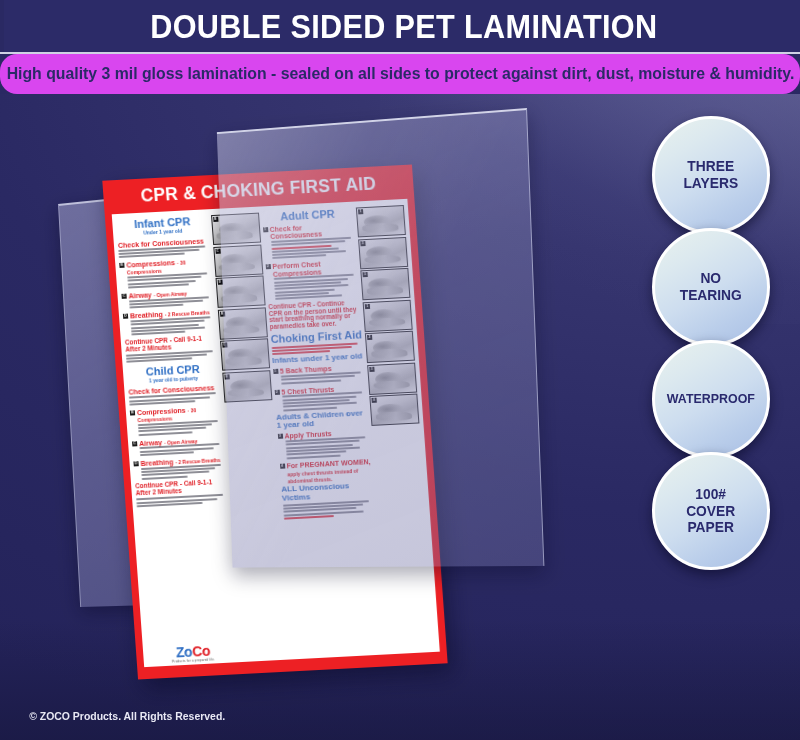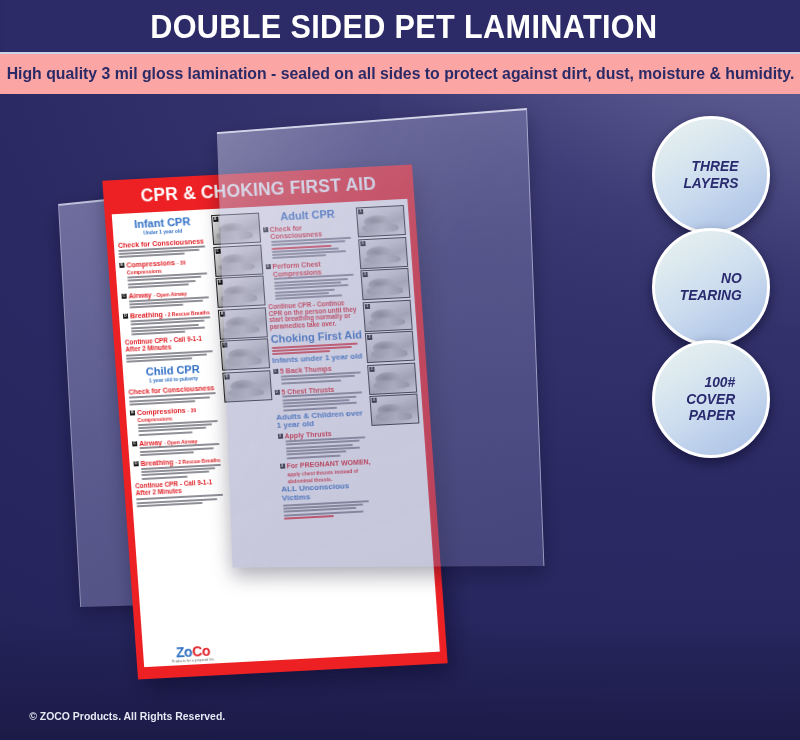--- a/index.html
+++ b/index.html
@@ -23,23 +23,24 @@
     transform:scaleX(.90);
     white-space:nowrap;
     font-family:"Liberation Sans", sans-serif;
   }
   .header-rule{
     position:absolute;left:0;top:52px;width:800px;height:2px;
     background:#cfd2e4;z-index:41;
   }
   .subheader{
     position:absolute;left:0;top:54px;width:800px;height:40px;
-    background:#fca5a5;
+    background:#d946ef;
     display:flex;align-items:center;justify-content:center;
     z-index:40;
+    border-radius:17px;
   }
   .subheader-text{
     color:#2a2a66;font-size:17px;font-weight:700;
     transform:scaleX(.93);white-space:nowrap;
   }
 
   
   .bg{
     position:absolute;left:0;top:94px;width:800px;height:646px;
     background:
@@ -174,23 +175,22 @@
   
   .badges{position:absolute;right:18px;top:116px;width:130px;z-index:30;}
   .badge{
     width:118px;height:118px;border-radius:50%;
     margin-bottom:-6px;
     background:
       linear-gradient(150deg,#e9f2ee 0%,#dce9ef 26%,#cdddef 52%,#b9cdea 76%,#a9bfe4 100%);
     border:3px solid #ffffff;
     box-shadow:0 5px 12px rgba(8,8,35,.55);
     display:flex;align-items:center;justify-content:center;
-    text-align:right;box-sizing:border-box;
+    text-align:center;box-sizing:border-box;
     position:relative;
-    font-style:italic;
   }
   .badge-label{
     color:#2a2a6e;font-weight:700;font-size:15px;line-height:1.12;
     transform:scaleX(.92);
     padding:0 6px;white-space:pre-line;
   }
   .badge.small .badge-label{font-size:13.5px;}
 
   
   .footer{
@@ -514,20 +514,23 @@
 
   <div class="badges">
     <div class="badge">
       <div class="badge-label">THREE
 LAYERS</div>
     </div>
     <div class="badge">
       <div class="badge-label">NO
 TEARING</div>
     </div>
+    <div class="badge small">
+      <div class="badge-label">WATERPROOF</div>
+    </div>
     <div class="badge">
       <div class="badge-label">100#
 COVER
 PAPER</div>
     </div>
   </div>
 
   <div class="footer">© ZOCO Products. All Rights Reserved.</div>
 
 </div>

